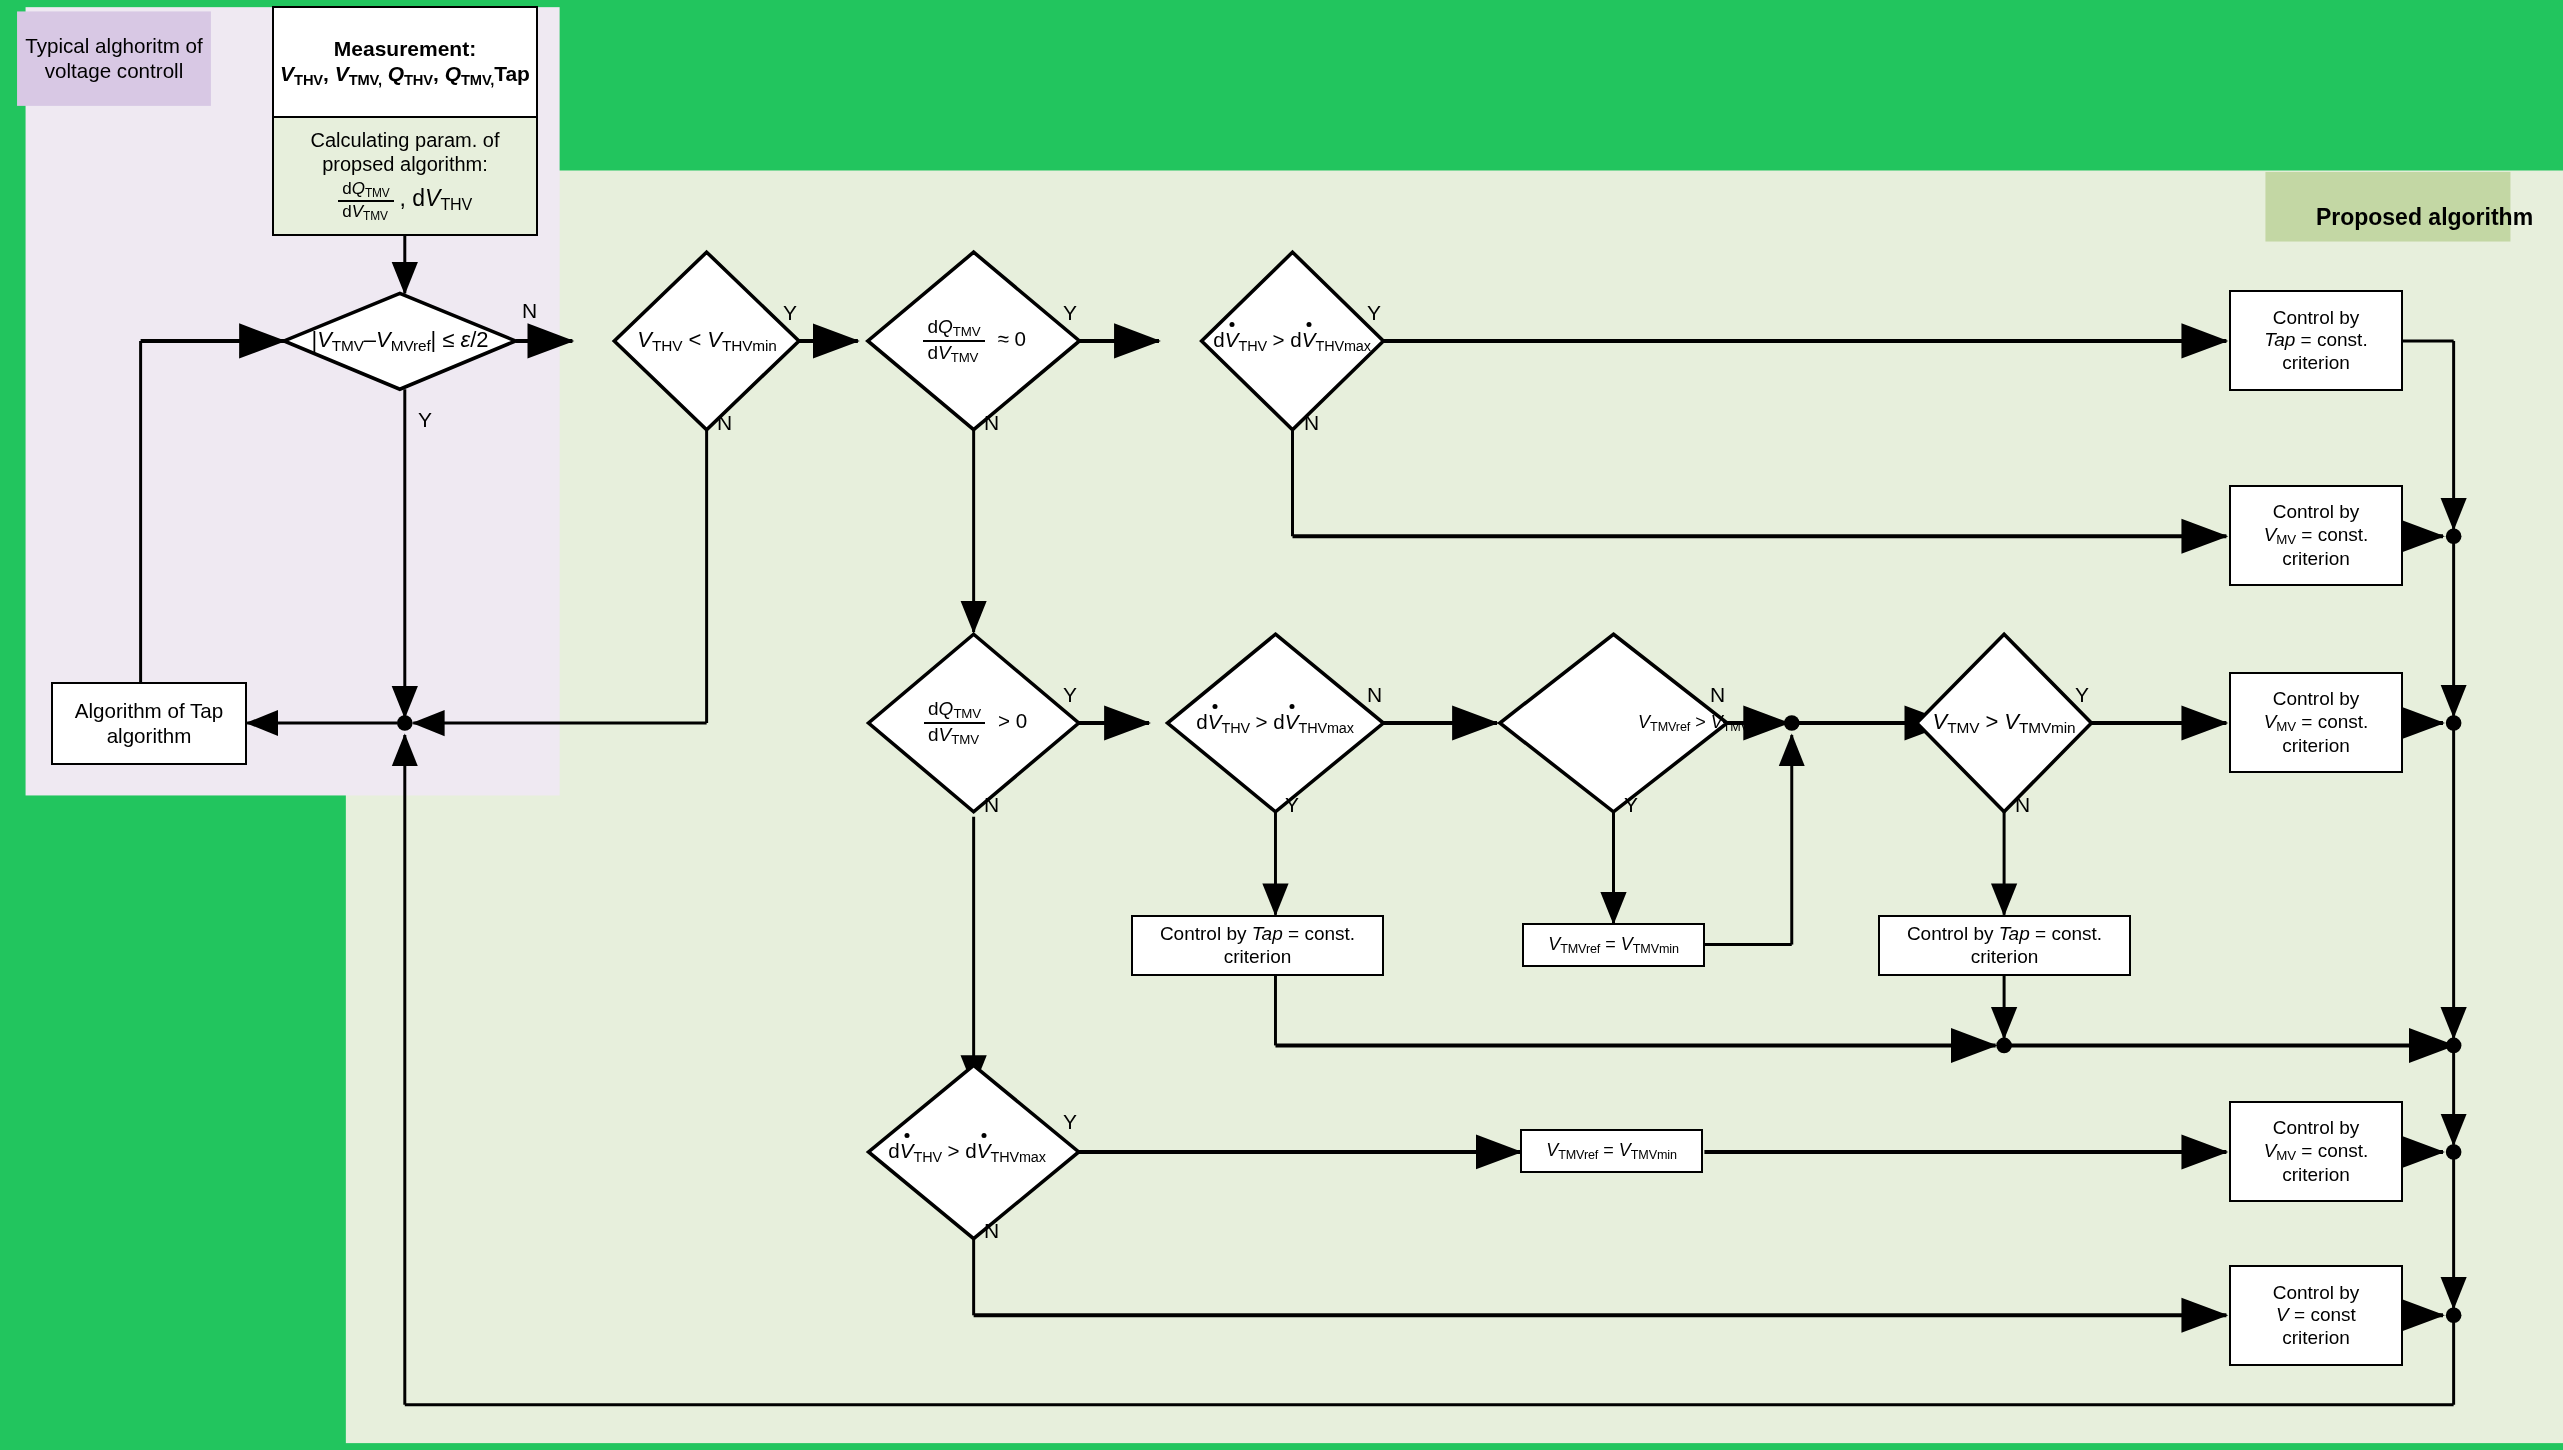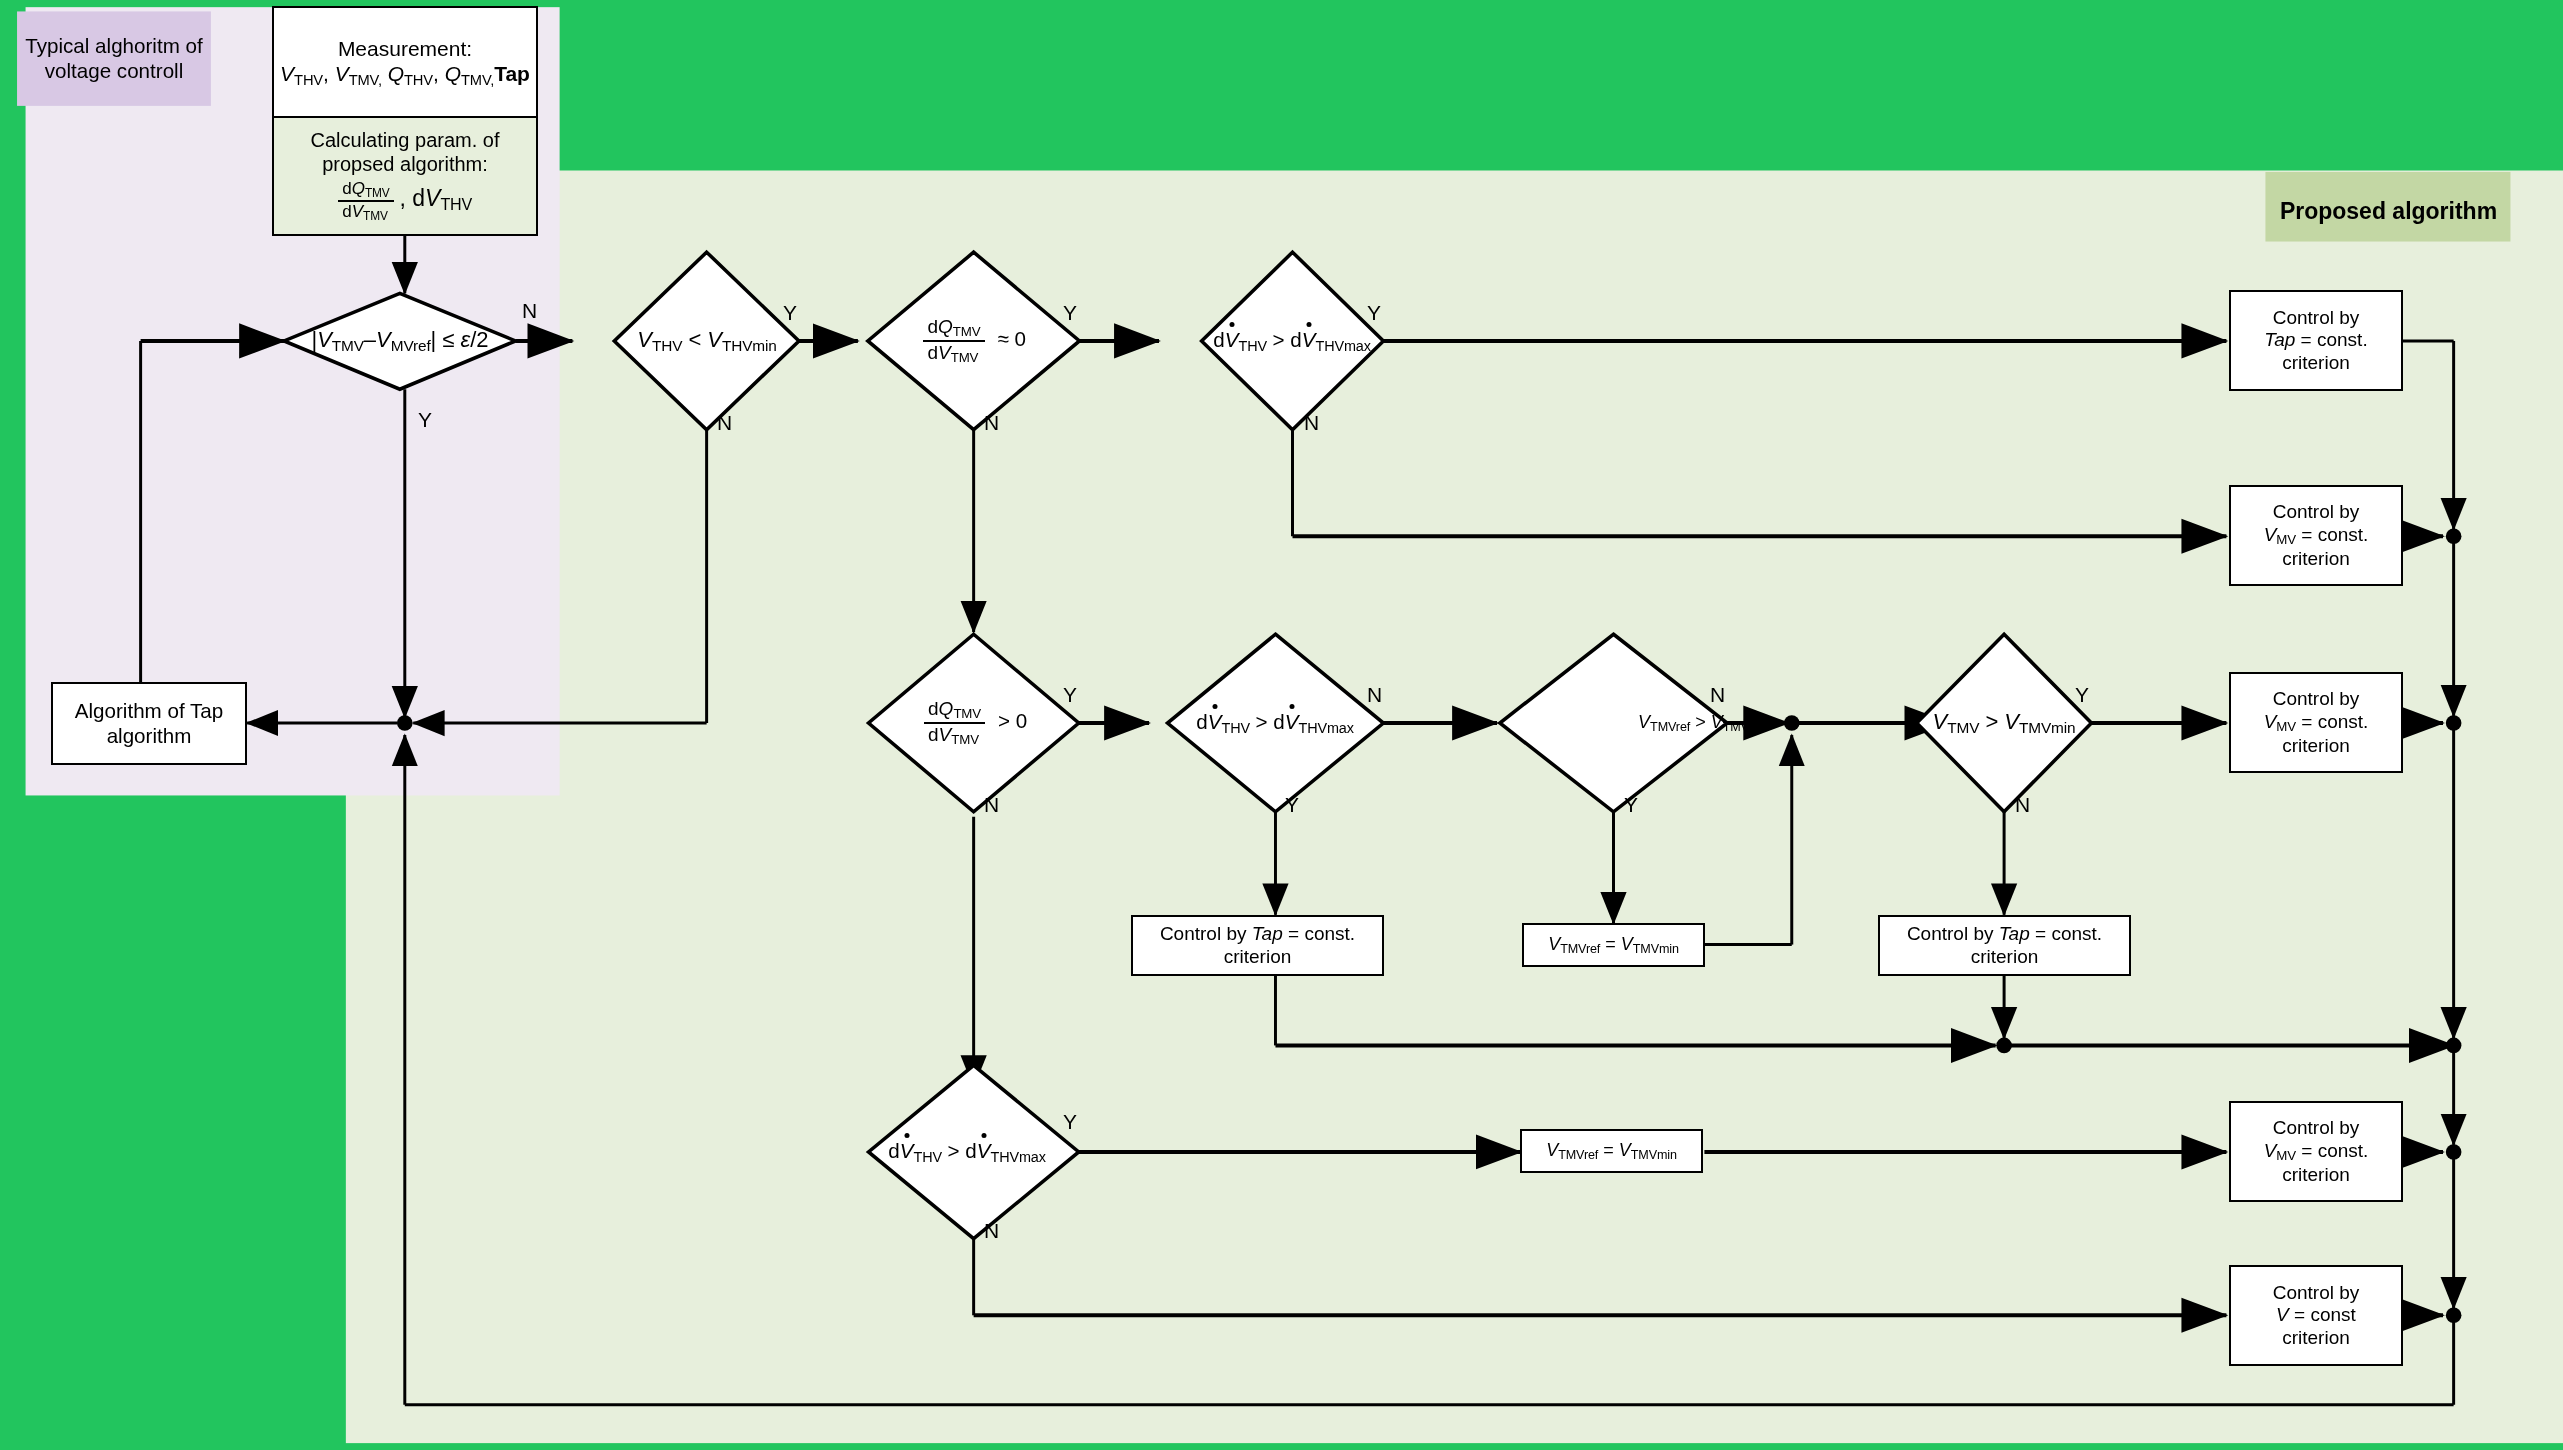--- a/index.html
+++ b/index.html
@@ -130,25 +130,25 @@
       <polygon points="2822,893 2945,1018 2822,1143 2699,1018"></polygon>
       <polygon points="1371,1500 1519,1622 1371,1744 1223,1622"></polygon>
     </g>
   </svg>
 
   <div class="band" style="left:17px;top:11.4px;width:194px;height:94px;flex-direction:column;font-weight:normal;font-size:20.6px;line-height:1.25;">
     <span>Typical alghoritm of</span>
     <span>voltage controll</span>
   </div>
 
-  <div class="band" style="left:2266px;top:184px;width:245px;height:54px;font-size:23px;">
+  <div class="band" style="left:2266px;top:190px;width:245px;height:54px;font-size:23px;padding-left:36px;">
     <span>Proposed algorithm</span>
   </div>
 
-  <div class="node rect" style="left:272px;top:5.7px;width:266px;height:114px;flex-direction:column;font-size:21px;">
+  <div class="node rect" style="left:272px;top:5.7px;width:266px;height:114px;flex-direction:column;font-size:21px;font-weight:bold;">
     <span class="nodetext">Measurement:</span>
     <span class="nodetext" style="font-size:21px;">
       <i>V</i><sub>THV</sub>, <i>V</i><sub>TMV,</sub> <i>Q</i><sub>THV</sub>, <i>Q</i><sub>TMV,</sub><b>Tap</b>
     </span>
   </div>
 
   <div class="node rect" style="left:272px;top:116px;width:266px;height:120px;background:#e7efdc;flex-direction:column;font-size:20px;">
     <span class="nodetext">Calculating param. of</span>
     <span class="nodetext">propsed algorithm:</span>
     <span class="nodetext" style="margin-top:2.8px;">

